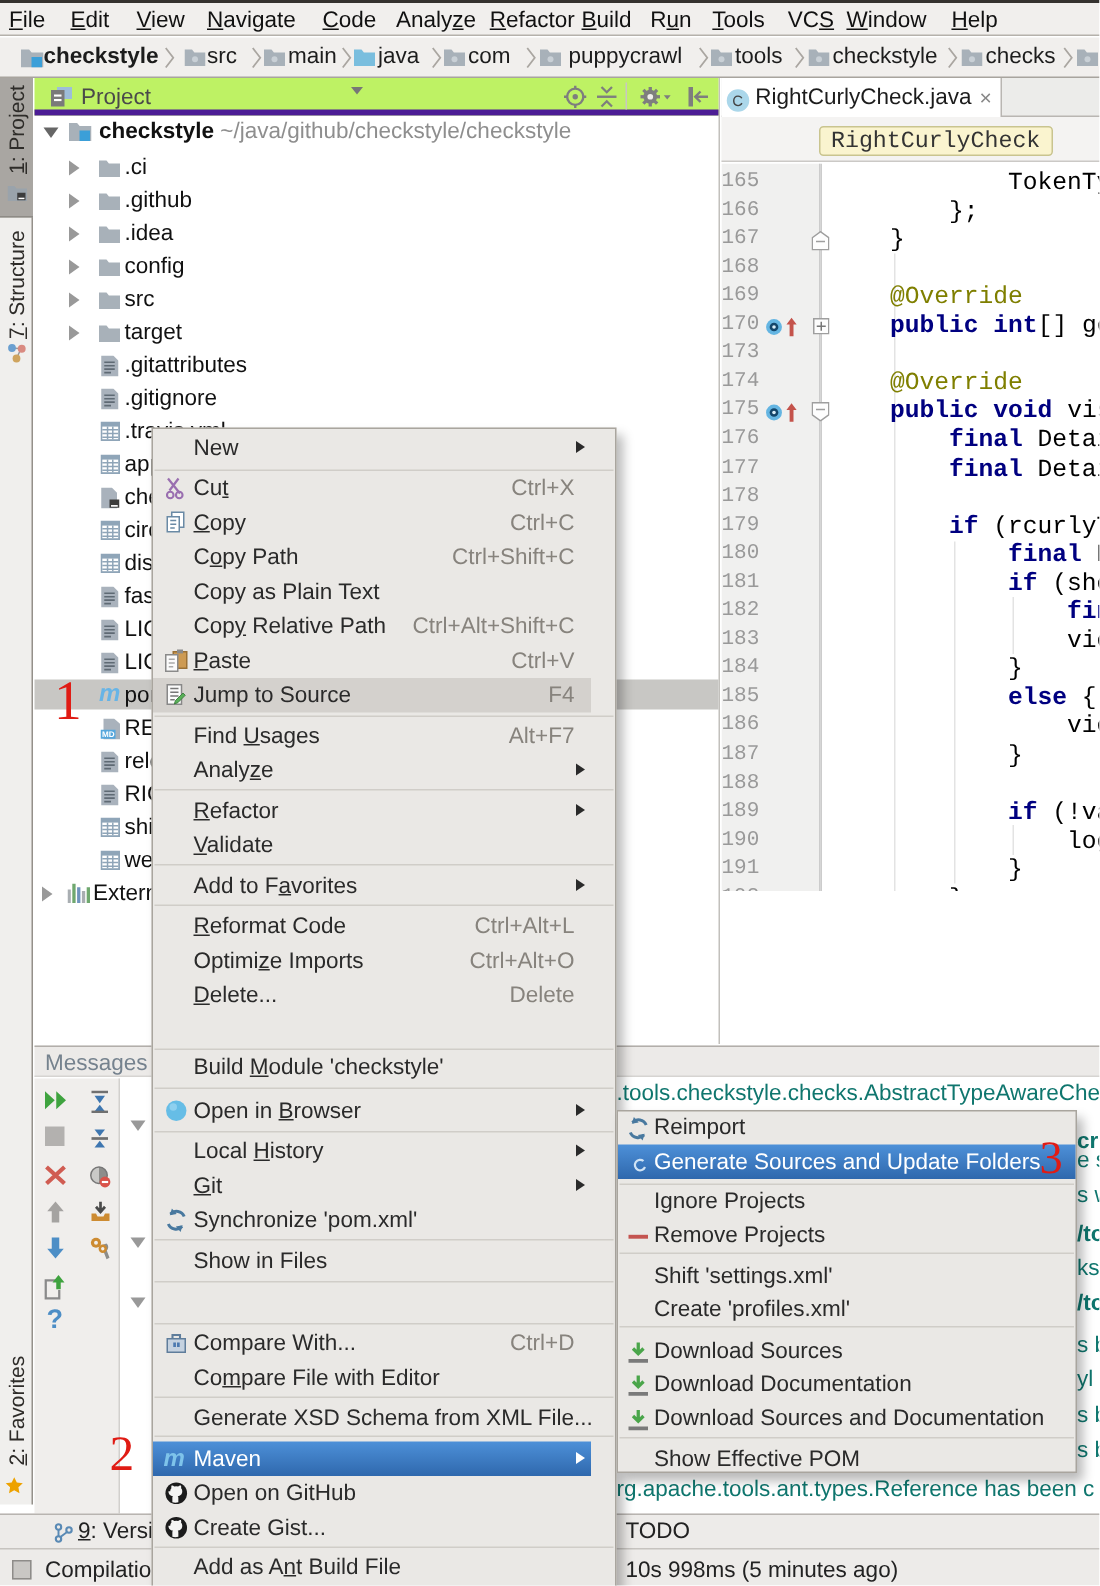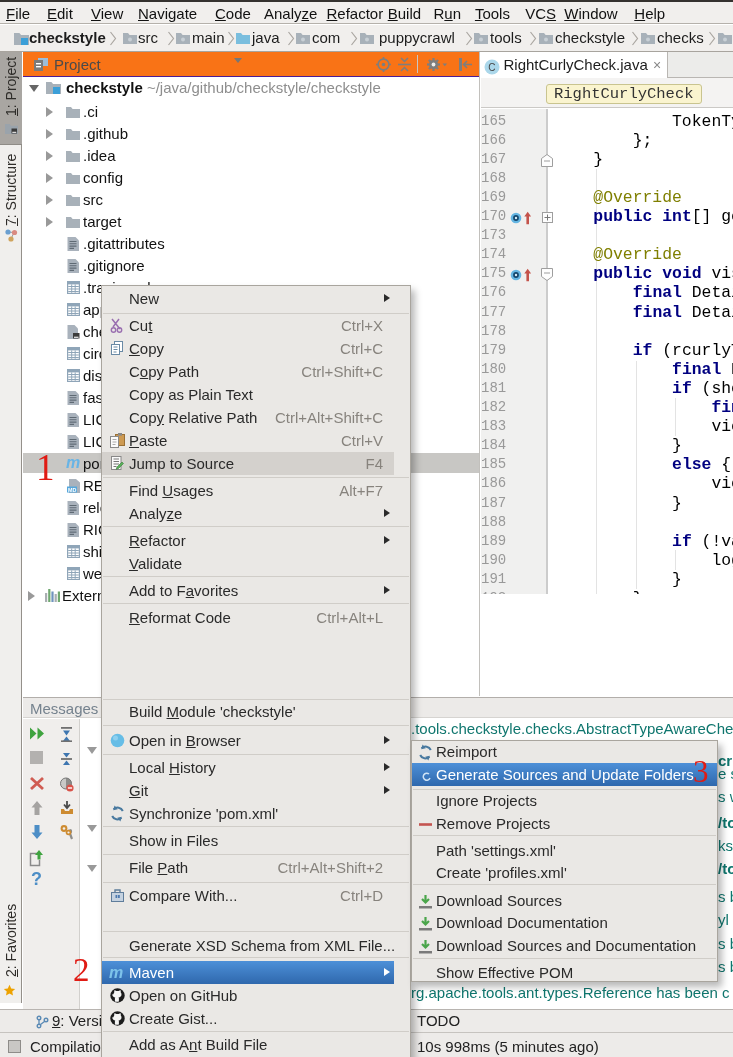--- a/index.html
+++ b/index.html
@@ -9,21 +9,21 @@
 #topline{left:0;top:0;width:733px;height:2px;background:#35322f}
 #menubar{left:0;top:2px;width:733px;height:22px;background:#f1efed;border-bottom:1px solid #b5b1ab}
 #menubar span{position:absolute;top:1px;line-height:21px;color:#111}
 #crumbbar{left:0;top:25px;width:733px;height:27px;background:#f1efed;border-bottom:1px solid #a8a49e}
 .crumb{position:absolute;top:0;height:26px;line-height:26px;white-space:nowrap}
 
 #stripe{left:0;top:52px;width:22px;height:951px;background:#f0efed;border-right:1px solid #94908a}
 .vlab{position:absolute;color:#2e2c29;font-size:14px;white-space:nowrap;transform:rotate(-90deg);transform-origin:0 0;}
 
 #ppanel{left:23px;top:52px;width:457px;height:644px;background:#fff;border-right:1px solid #c2c0bc}
-#phead{position:absolute;left:0;top:0;width:100%;height:25px;background:#f97316;border-bottom:1px solid #4c1d95;color:#4a4a4a}
+#phead{position:absolute;left:0;top:0;width:100%;height:25px;background:#bef264;border-bottom:4px solid #4c1d95;color:#4a4a4a}
 .trow{position:absolute;left:0;width:456px;height:22px;line-height:22px;white-space:nowrap;color:#111}
 .tico{position:absolute;top:3px}
 .e{position:absolute;left:23px;top:6px;width:0;height:0;border-left:7px solid #999;border-top:5px solid transparent;border-bottom:5px solid transparent}
 .fol{left:43px;top:5px}
 .doc{left:44px;top:4px}
 
 #editor{left:481px;top:52px;width:252px;height:644px;background:#fff}
 #tabbar{position:absolute;left:0;top:0;width:252px;height:26px;background:#ececea;border-bottom:1px solid #b9b6b2}
 #tab{position:absolute;left:0;top:0;height:26px;background:#fff;border-right:1px solid #b9b6b2;line-height:26px}
 #ecrumb{position:absolute;left:0;top:26px;width:252px;height:30px;background:#f4f3f2;border-bottom:1px solid #cbc9c6}
@@ -668,20 +668,28 @@
 <div class="csep" style="top:289.5px"></div>
 <div class="ci" style="top:292.5px">
       <span class="lbl">Add to F<u>a</u>vorites</span>
       <span class="arr"></span>
     </div>
 <div class="csep" style="top:317px"></div>
 <div class="ci" style="top:319.5px">
       <span class="lbl"><u>R</u>eformat Code</span>
       <span class="sc">Ctrl+Alt+L</span>
     </div>
+<div class="ci" style="top:343.1px">
+      <span class="lbl">Optimi<u>z</u>e Imports</span>
+      <span class="sc">Ctrl+Alt+O</span>
+    </div>
+<div class="ci" style="top:365.8px">
+      <span class="lbl"><u>D</u>elete...</span>
+      <span class="sc">Delete</span>
+    </div>
 <div class="csep" style="top:413px"></div>
 <div class="ci" style="top:413.9px">
       <span class="lbl">Build <u>M</u>odule 'checkstyle'</span>
     </div>
 <div class="csep" style="top:439px"></div>
 <div class="ci" style="top:442.5px">
       <svg class="ic" viewBox="0 0 17 17">
         <circle cx="8.5" cy="8.5" r="6.8" fill="#66bde6"></circle>
         <circle cx="6.5" cy="6" r="2.5" fill="#8ed0ef"></circle>
       </svg>
@@ -706,34 +714,33 @@
         <path d="M5.6.6L4.2 5.2l4.6-.9z" fill="#49799f"></path>
         <path d="M11.4 16.4l1.4-4.6-4.6.9z" fill="#49799f"></path>
       </svg>
       <span class="lbl">Synchronize 'pom.xml'</span>
     </div>
 <div class="csep" style="top:540px"></div>
 <div class="ci" style="top:543.4px">
       <span class="lbl">Show in Files</span>
     </div>
 <div class="csep" style="top:567.5px"></div>
-<div class="ci" style="top:570.4px">
-      <span class="lbl">File <u>P</u>ath</span>
-      <span class="sc">Ctrl+Alt+Shift+2</span>
-    </div>
 <div class="csep" style="top:595.5px"></div>
 <div class="ci" style="top:597.5px">
       <svg class="ic" viewBox="0 0 17 17">
         <rect x="2.5" y="5.5" width="12" height="9" fill="#c5d2e0" stroke="#5f7d9b"></rect>
         <path d="M6 5V3h5v2" fill="none" stroke="#5f7d9b" stroke-width="1.4"></path>
         <rect x="6.5" y="8" width="1.8" height="3" fill="#4d7ab0"></rect>
         <rect x="9" y="8" width="1.8" height="3" fill="#4d7ab0"></rect>
       </svg>
       <span class="lbl">Compare With...</span>
       <span class="sc">Ctrl+D</span>
+    </div>
+<div class="ci" style="top:620.6px">
+      <span class="lbl">Co<u>m</u>pare File with Editor</span>
     </div>
 <div class="csep" style="top:644.5px"></div>
 <div class="ci" style="top:647.6px">
       <span class="lbl">Generate XSD Schema from XML File...</span>
     </div>
 <div class="csep" style="top:671px"></div>
 <div class="ci hl" style="top:674.5px">
       <span class="ic" style="top:0;color:#7ec3ea;font-weight:bold;font-style:italic;font-size:16px">m</span>
       <span class="lbl">Maven</span>
       <span class="arr arrw"></span>
@@ -778,21 +785,21 @@
       <span class="lbl">Ignore Projects</span>
     </div>
 <div class="si" style="top:71.9px">
       <svg class="ic" viewBox="0 0 17 17">
         <rect x="2" y="7.2" width="13" height="2.6" fill="#c45450"></rect>
       </svg>
       <span class="lbl">Remove Projects</span>
     </div>
 <div class="csep" style="top:93.5px;width:303px"></div>
 <div class="si" style="top:98.7px">
-      <span class="lbl">Path 'settings.xml'</span>
+      <span class="lbl">Shift 'settings.xml'</span>
     </div>
 <div class="si" style="top:121.1px">
       <span class="lbl">Create 'profiles.xml'</span>
     </div>
 <div class="csep" style="top:142.5px;width:303px"></div>
 <div class="si" style="top:149.3px">
       <svg class="ic" viewBox="0 0 17 17">
         <rect x="2" y="13" width="13" height="2.5" fill="#7a7a7a"></rect>
         <path d="M8.5 2v7M5 6l3.5 3.5L12 6" stroke="#4aa54a" stroke-width="2.2" fill="none"></path>
       </svg>

